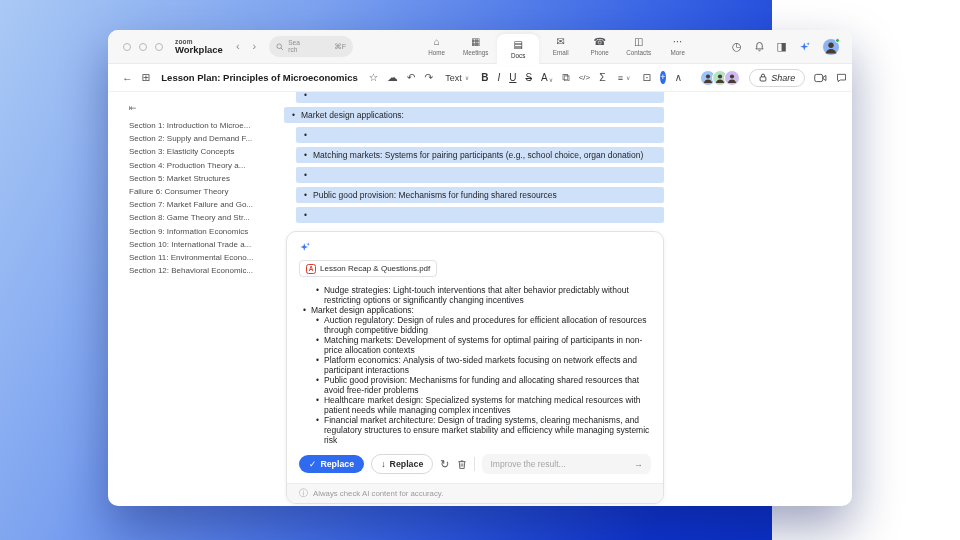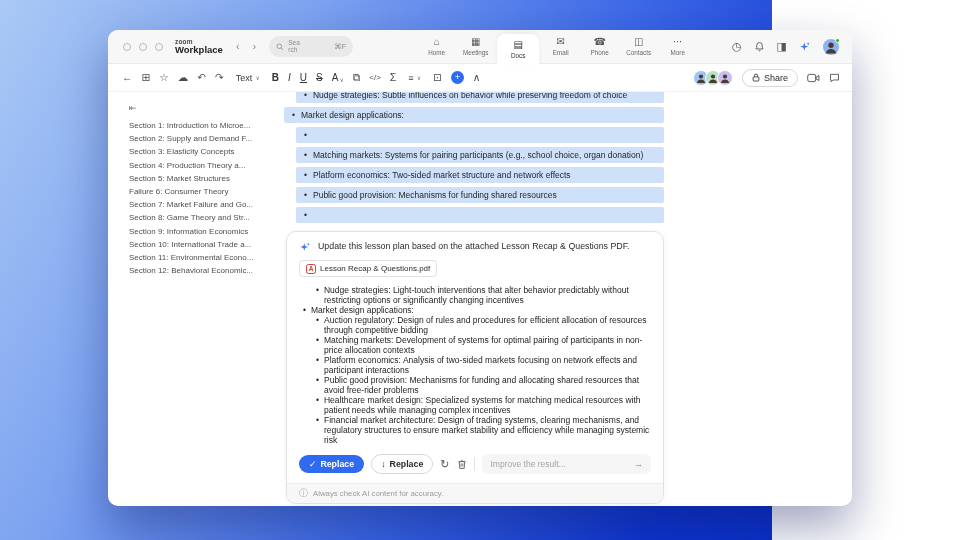--- a/index.html
+++ b/index.html
@@ -49,21 +49,21 @@
   .color-dd { display:flex; align-items:flex-end; gap:1px; font-size:10px; color:#343438; }
   .color-dd .chev{ font-size:6px; color:#77777b; }
   .ai-plus { width:13px; height:13px; background:#2e6bf0; border-radius:50%; color:#fff; font-size:9px;
     display:flex; align-items:center; justify-content:center; line-height:1; }
   .spacer { flex:1; }
   .avgroup { display:flex; }
   .av { width:16px; height:16px; border-radius:50%; border:1.5px solid #fff; margin-left:-4px;
     display:flex; align-items:center; justify-content:center; overflow:hidden; }
   .av:first-child{ margin-left:0; }
   .share { display:flex; align-items:center; gap:4px; border:1px solid #d7d7d9; border-radius:12px;
-    padding:3px 9px; font-size:9px; color:#2c2c2e; background:#fff; }
+    padding:3px 9px; font-size:9px; color:#2c2c2e; background:#fff;font-style:italic; }
 
   
   .bodyrow { flex:1; display:flex; overflow:hidden; }
   .sidebar { width:176px; padding:11px 0 0 21px; flex-shrink:0; }
   .collapse-ic { font-size:9px; color:#6e6e72; display:block; margin-bottom:6px; }
   .outline-item { font-size:8px; color:#4e4e52; line-height:13.2px; white-space:nowrap; }
   .content { flex:1; padding-top:0; overflow:hidden; position:relative; }
   .hlines { margin-top:-5px; }
   .hline { width:380px; background:#cfe1f9; border-radius:2px; padding:3px 8px; margin-bottom:4px;
     font-size:8.5px; color:#1f1f21; display:flex; gap:6px; white-space:nowrap; overflow:hidden; }
@@ -191,20 +191,21 @@
               <path d="M2.6 14.5c.9-3.2 3-4.6 5.4-4.6s4.5 1.4 5.4 4.6z" fill="#4a3b31"></path>
             </svg>
           <span class="dot"></span>
         </div>
       </div>
     </div>
 
     <div class="toolbar">
       <span class="ticon">←</span>
       <span class="ticon">⊞</span>
+      <span class="doc-title">Lesson Plan: Principles of Microeconomics</span>
       <span class="ticon">☆</span>
       <span class="ticon">☁</span>
       <span class="ticon">↶</span>
       <span class="ticon">↷</span>
       <div class="text-dd">
         <span>Text</span>
         <span class="chev">∨</span>
       </div>
 
         <span class="fmt fb">B</span>
@@ -305,40 +306,38 @@
 
           <div class="outline-item">Section 12: Behavioral Economic...</div>
 
       </div>
 
       <div class="content">
         <div class="hlines">
 
             <div class="hline lv2">
               <span class="bul">•</span>
-              <span>Nudge strategies: Subtle influences on behavior while preserving freedom of choice</span>
             </div>
 
             <div class="hline lv1">
               <span class="bul">•</span>
               <span>Market design applications:</span>
             </div>
 
             <div class="hline lv2">
               <span class="bul">•</span>
             </div>
 
             <div class="hline lv2">
               <span class="bul">•</span>
               <span>Matching markets: Systems for pairing participants (e.g., school choice, organ donation)</span>
             </div>
 
             <div class="hline lv2">
               <span class="bul">•</span>
-              <span>Platform economics: Two-sided market structure and network effects</span>
             </div>
 
             <div class="hline lv2">
               <span class="bul">•</span>
               <span>Public good provision: Mechanisms for funding shared resources</span>
             </div>
 
             <div class="hline lv2">
               <span class="bul">•</span>
             </div>
@@ -347,21 +346,20 @@
 
         <div class="card">
           <div class="card-main">
             <div class="ai-head">
               <span>
                 <svg width="12" height="12" viewBox="0 0 16 16">
                     <path d="M7 3 L8.2 6.8 12 8 8.2 9.2 7 13 5.8 9.2 2 8 5.8 6.8Z" fill="#3b76f6"></path>
                     <path d="M12.3 2 L12.9 3.6 14.5 4.2 12.9 4.8 12.3 6.4 11.7 4.8 10.1 4.2 11.7 3.6Z" fill="#3b76f6"></path>
                   </svg>
               </span>
-              <span>Update this lesson plan based on the attached Lesson Recap &amp; Questions PDF.</span>
             </div>
             <div class="chip">
               <span class="pdfic">A</span>
               <span>Lesson Recap &amp; Questions.pdf</span>
             </div>
             <div class="ai-body">
 
                 <div class="ai-row lv2">
                   <span class="bul">•</span>
                   <span>Nudge strategies: Light-touch interventions that alter behavior predictably without restricting options or significantly changing incentives</span>

